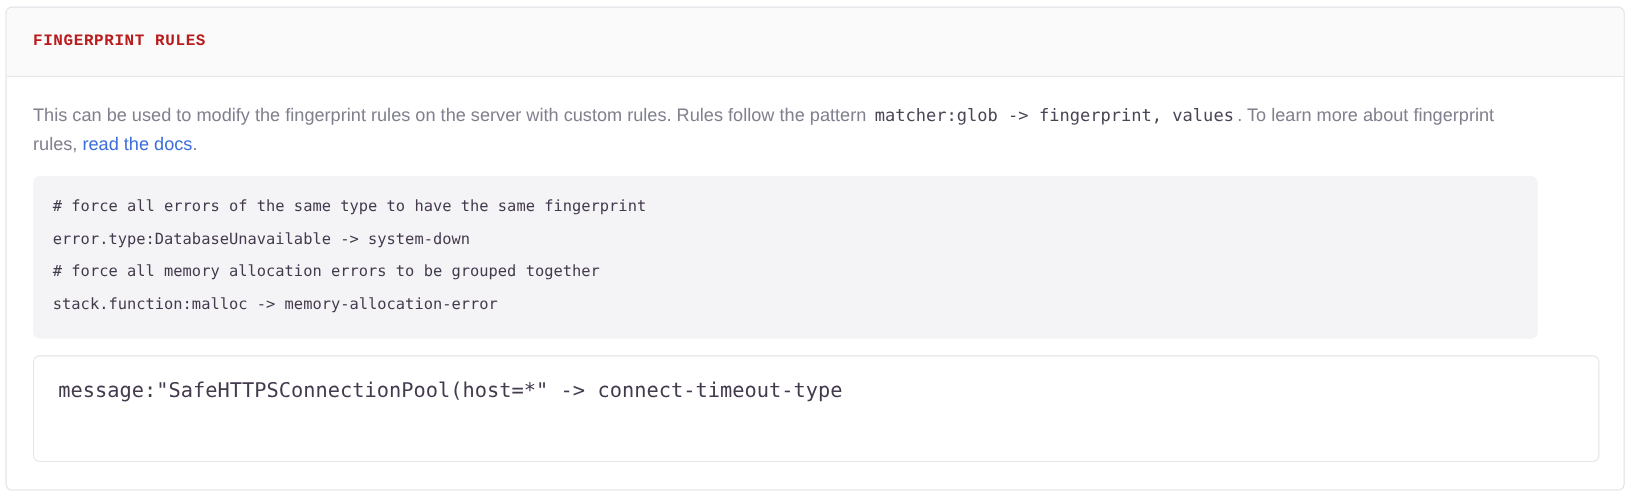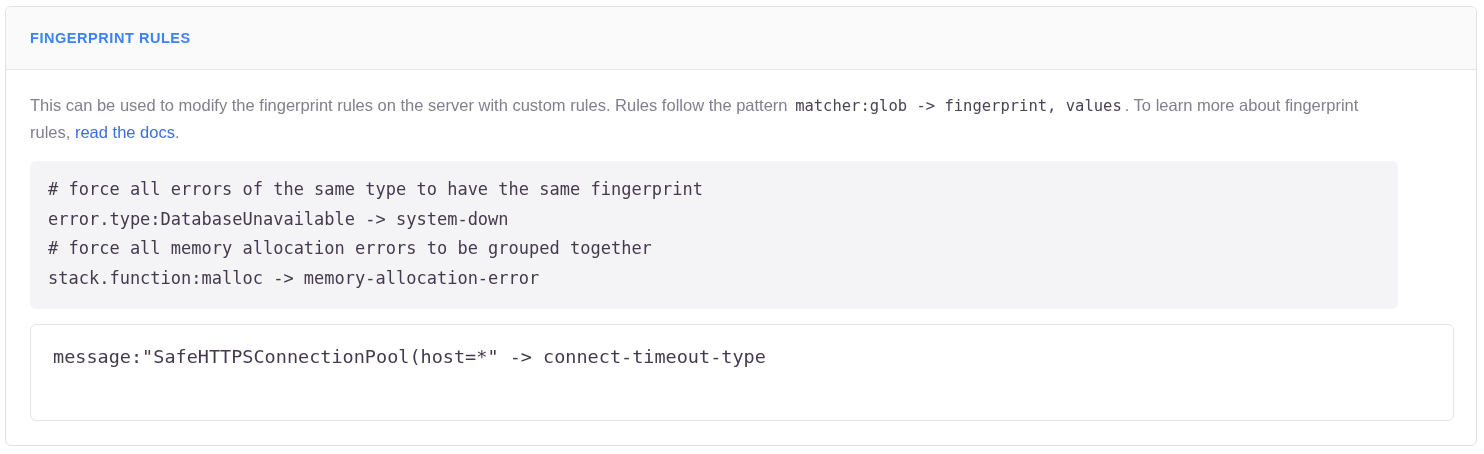--- a/index.html
+++ b/index.html
@@ -35,23 +35,23 @@
     border-bottom: 1px solid #e6e6ea;
     display: flex;
     align-items: center;
     padding: 0 24px;
   }
 
   .panel-title {
     font-size: 14.5px;
     font-weight: bold;
     letter-spacing: 0.55px;
-    color: #3b82f6;
+    color: #b91c1c;
     text-transform: uppercase;
-    font-family: Liberation Sans, sans-serif;
+    font-family: Liberation Mono, monospace;
   }
 
   .panel-body {
     padding: 22px 24px 0 24px;
   }
 
   .description {
     font-size: 16.5px;
     line-height: 26px;
     color: #80808f;
@@ -76,21 +76,21 @@
   }
 
   .code-block {
     margin: 16px 0 0 0;
     background: #f4f4f7;
     border-radius: 6px;
     padding: 14px 18px 16px 18px;
     width: 1368px;
     box-sizing: border-box;
     font-family: "DejaVu Sans Mono", "Liberation Mono", monospace;
-    font-size: 17px;
+    font-size: 14px;
     line-height: 29.5px;
     color: #443a4d;
     white-space: pre;
     overflow: hidden;
   }
 
   .rules-textarea {
     display: block;
     margin-top: 15px;
     width: 1424px;

